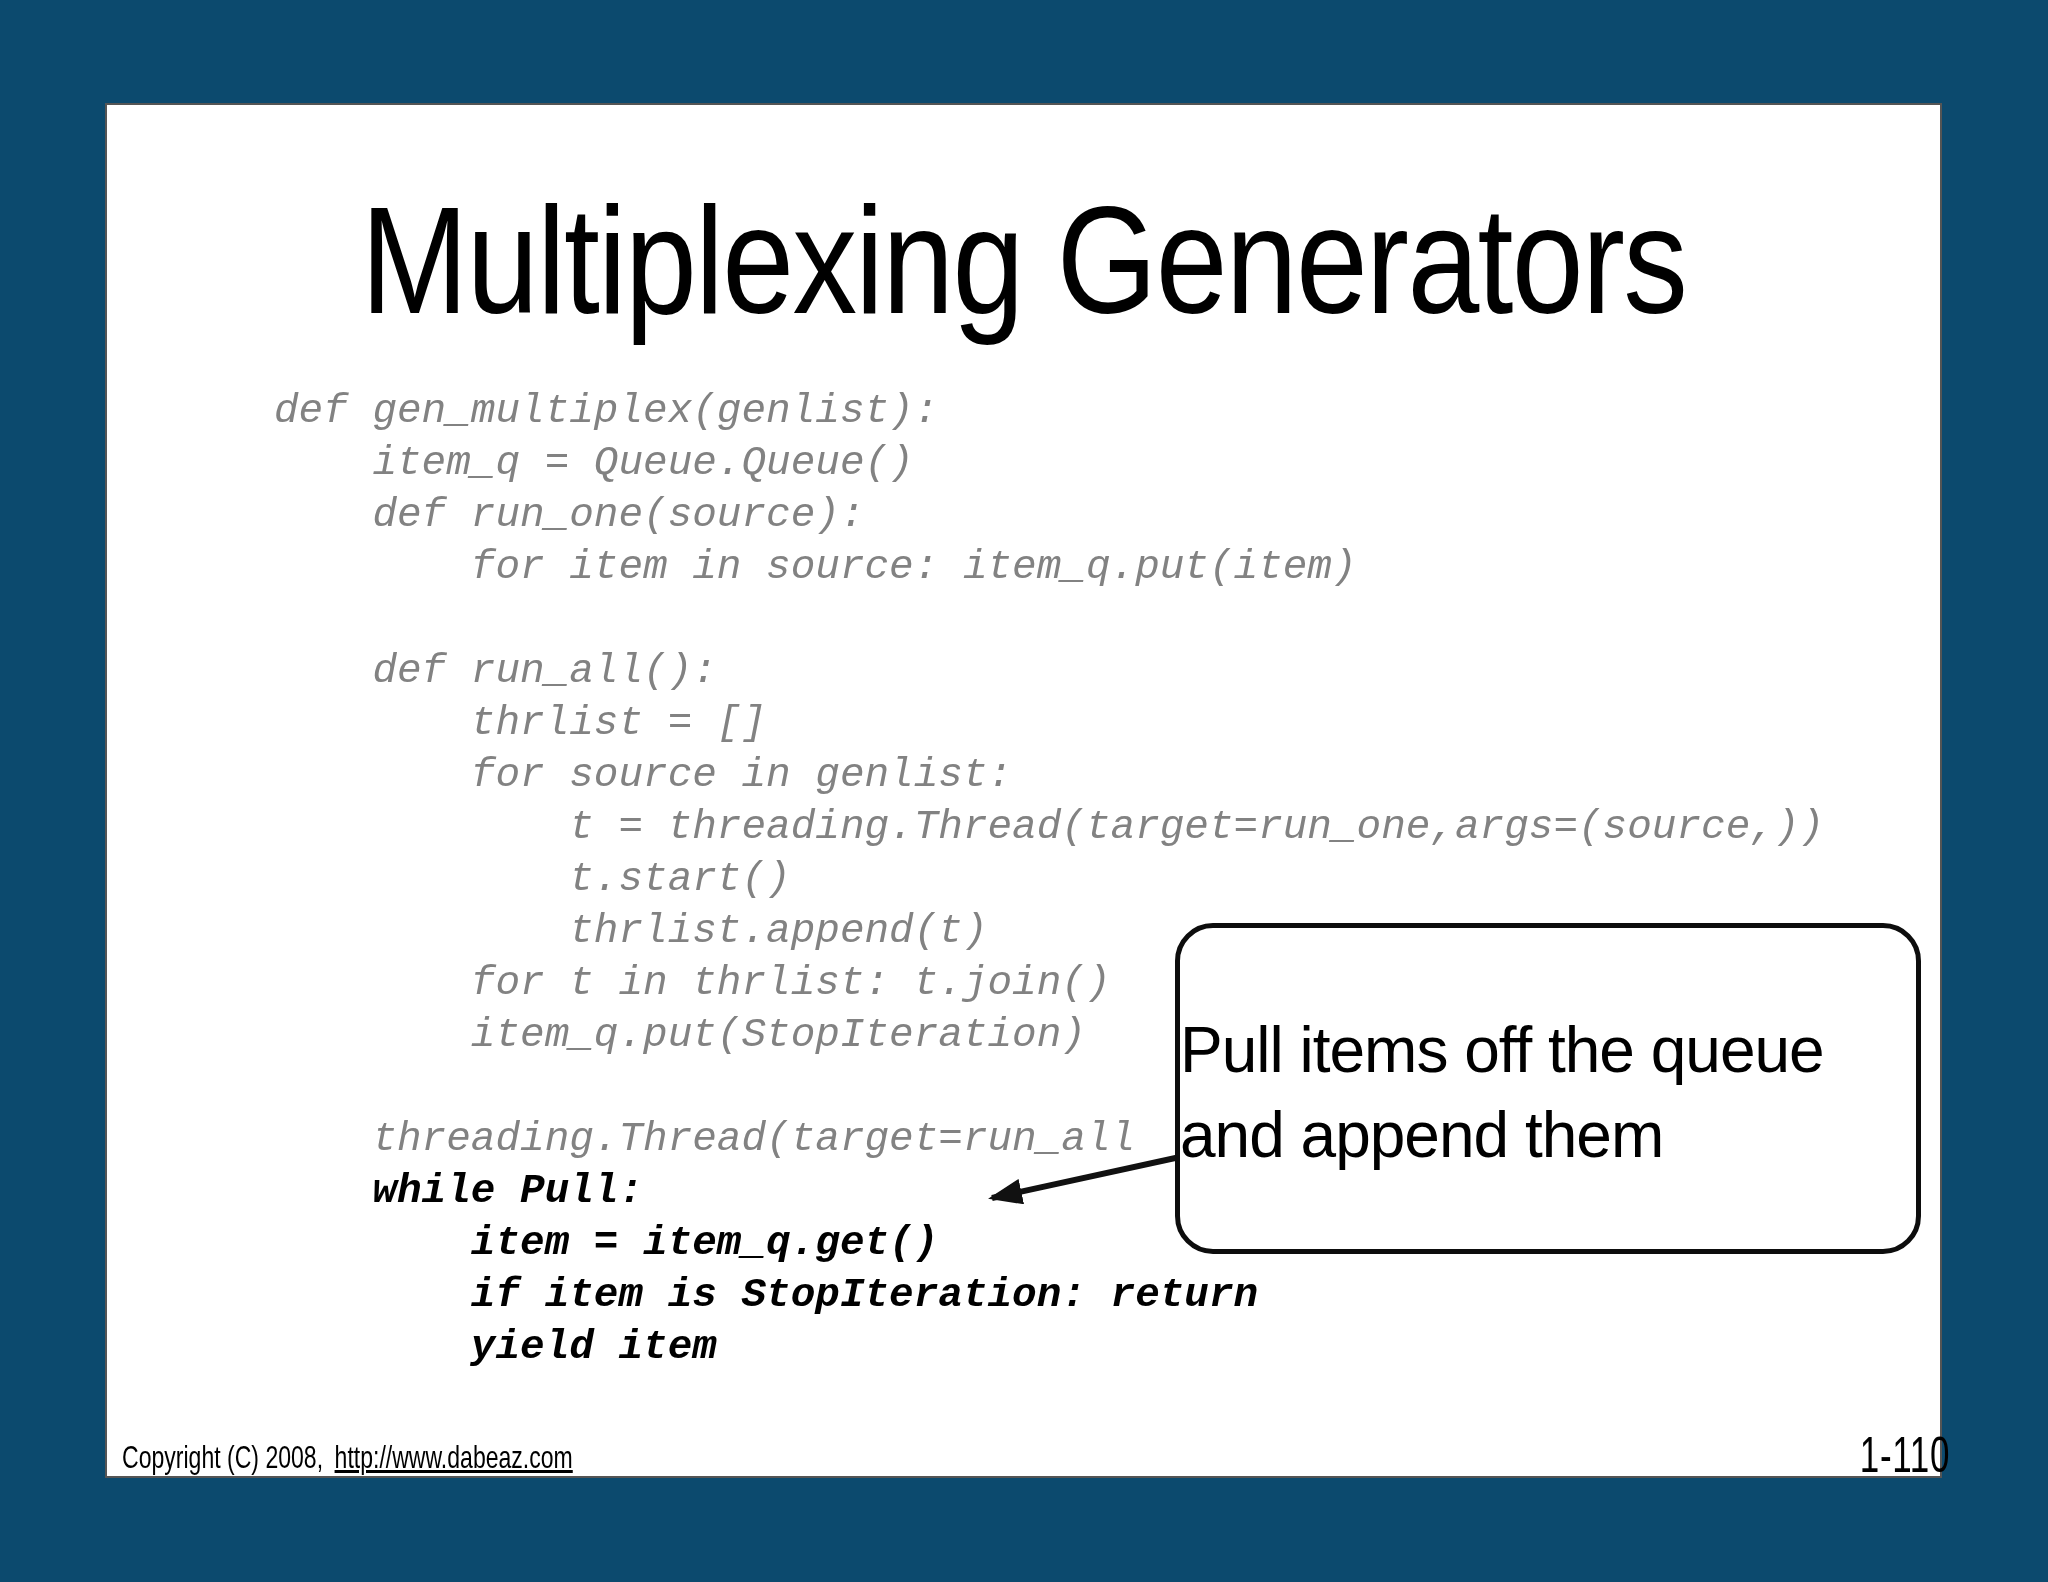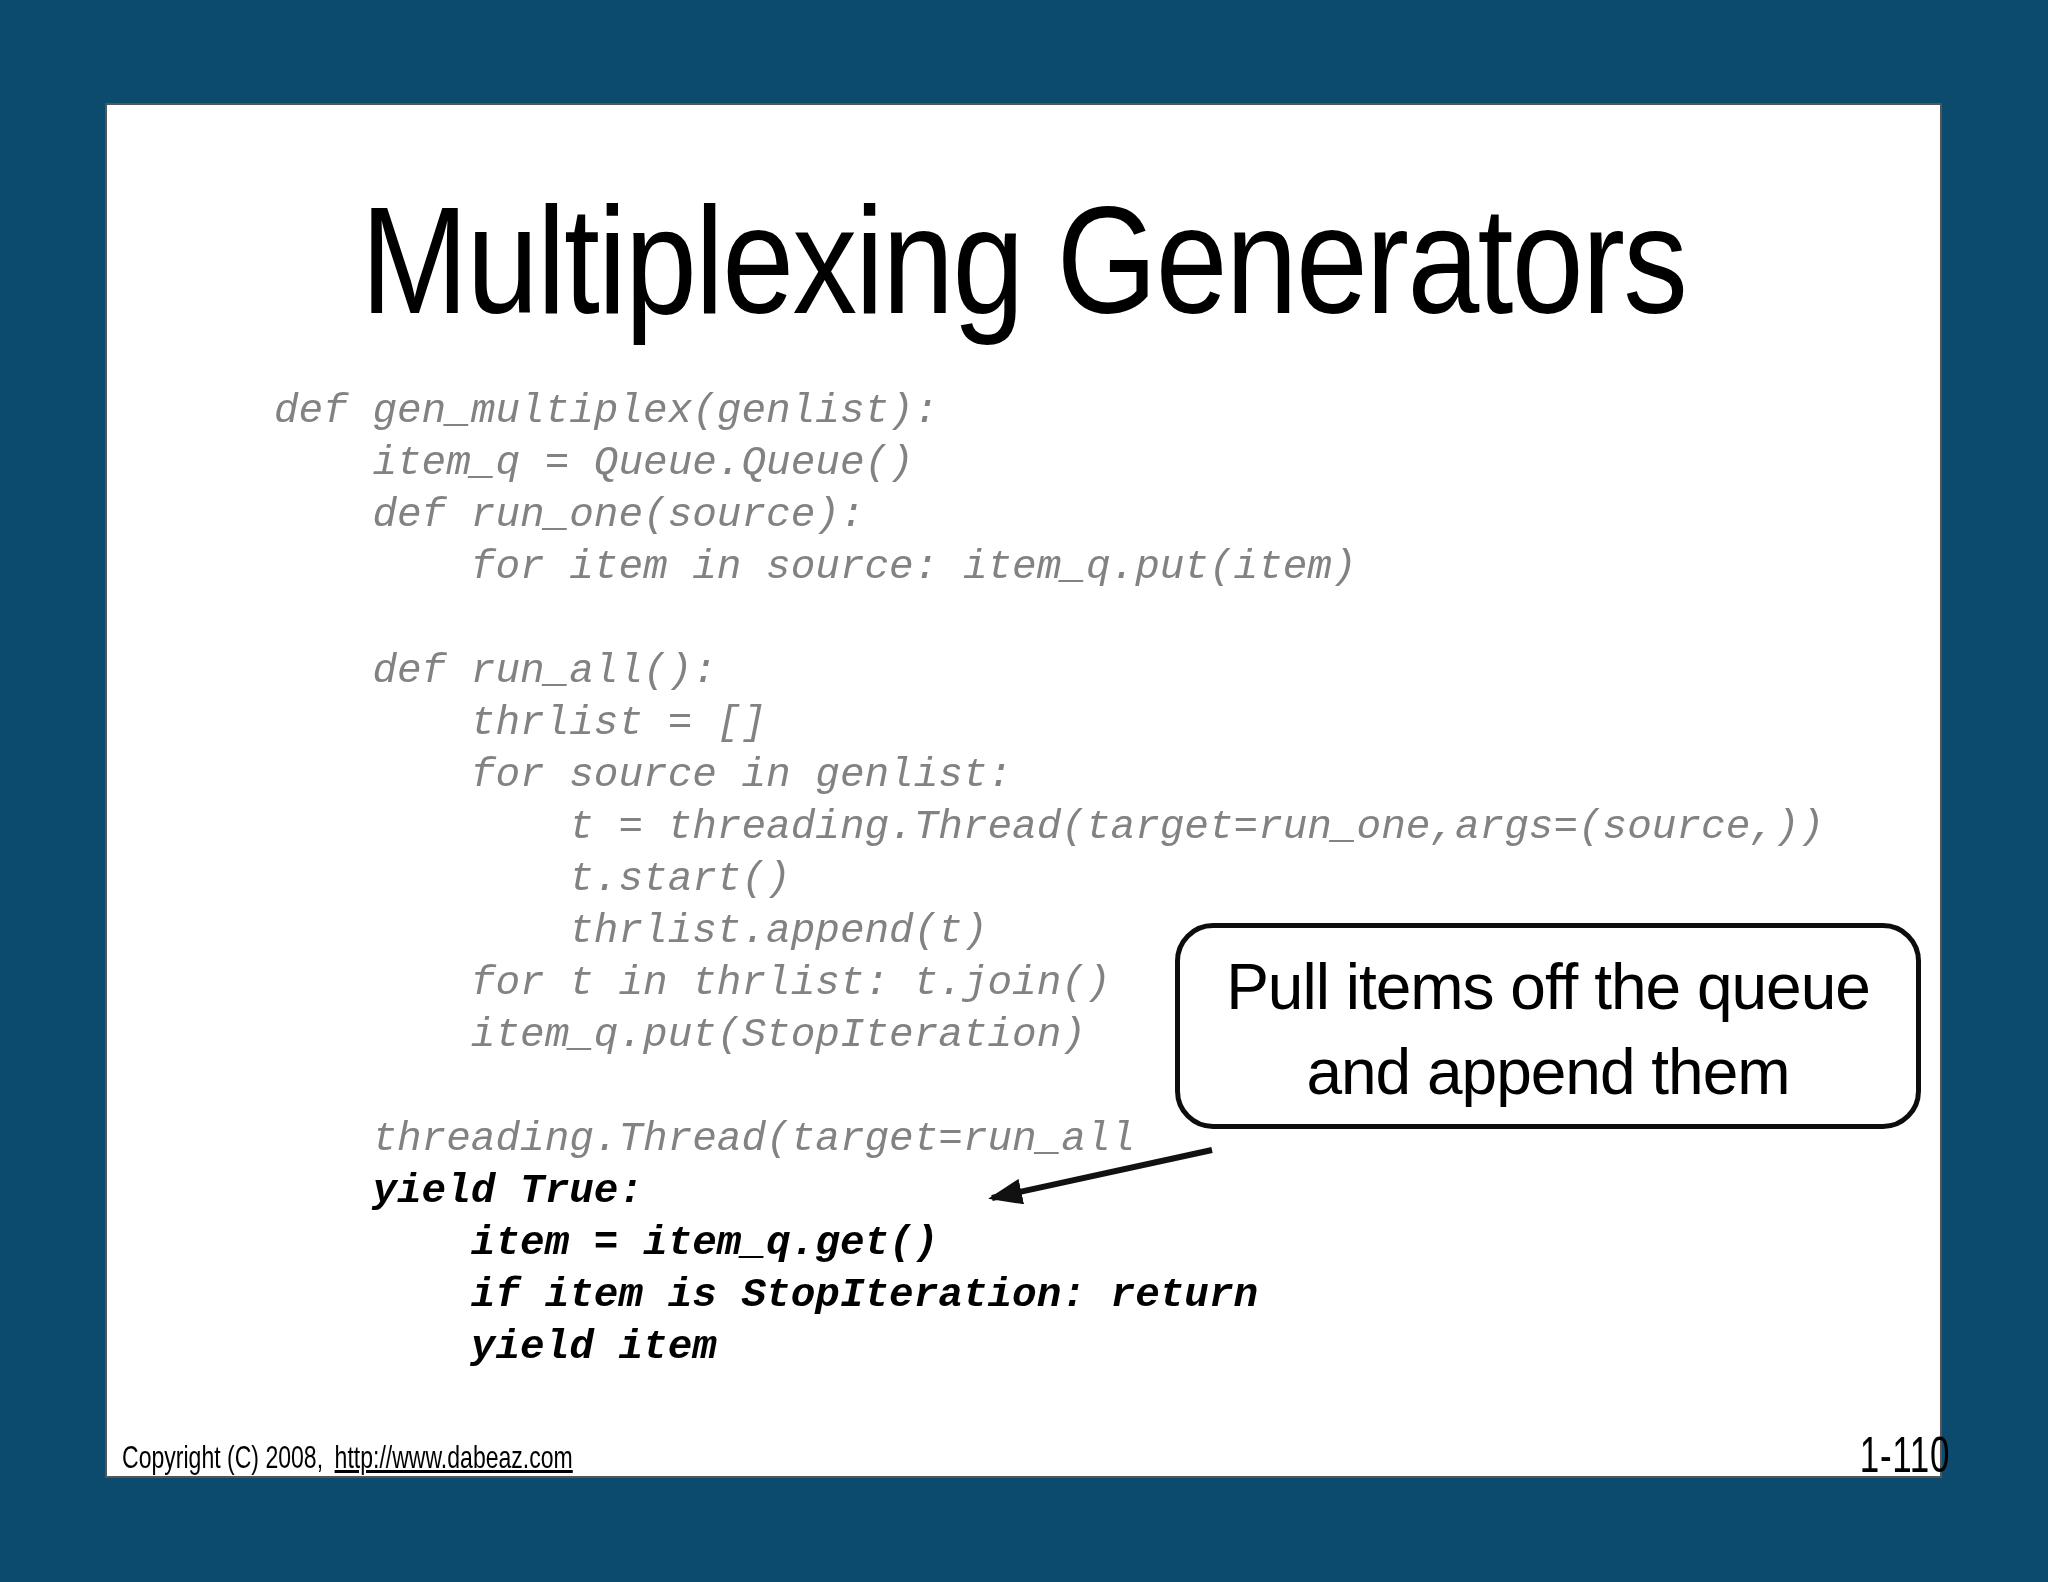--- a/index.html
+++ b/index.html
@@ -18,23 +18,23 @@
     transform:scaleX(0.85);
   }
   .code{
     position:absolute;left:167px;margin:0;
     font-family:"Liberation Mono","DejaVu Sans Mono",monospace;
     font-size:41px;line-height:52px;white-space:pre;z-index:1;font-style:italic;
   }
   .code-gray{top:280px;color:#828282;font-weight:400;}
   .code-bold{top:1060px;color:#000000;font-weight:700;}
   .callout{
-    position:absolute;left:1068px;top:818px;width:746px;height:206px;
+    position:absolute;left:1068px;top:818px;width:746px;height:331px;
     box-sizing:border-box;border:5px solid #0d0d0d;border-radius:38px;
-    background:#ffffff;display:flex;flex-direction:column;align-items:center;
+    background:#ffffff;display:flex;flex-direction:column;
     justify-content:center;padding-top:8px;z-index:3;
   }
   .callout-line{
     font-size:64px;line-height:85px;letter-spacing:-1px;color:#000;
     white-space:nowrap;
   }
   .arrow{position:absolute;left:835px;top:1017px;z-index:2;}
   .footer{
     position:absolute;left:15px;top:1334px;font-size:32px;color:#000;
     transform:scaleX(0.72);transform-origin:left top;white-space:nowrap;z-index:4;
@@ -63,21 +63,21 @@
         thrlist = []
         for source in genlist:
             t = threading.Thread(target=run_one,args=(source,))
             t.start()
             thrlist.append(t)
         for t in thrlist: t.join()
         item_q.put(StopIteration)
 
     threading.Thread(target=run_all</pre>
 
-    <pre class="code code-bold">    yield True:
+    <pre class="code code-bold">    while Pull:
         item = item_q.get()
         if item is StopIteration: return
         yield item</pre>
 
     <svg class="arrow" width="300" height="100" viewBox="0 0 300 100">
       <defs>
         <marker id="ah" markerUnits="userSpaceOnUse" markerWidth="36" markerHeight="28" refX="30" refY="13" orient="auto">
           <path d="M0,0 L34,13 L0,26 z" fill="#111"></path>
         </marker>
       </defs>

